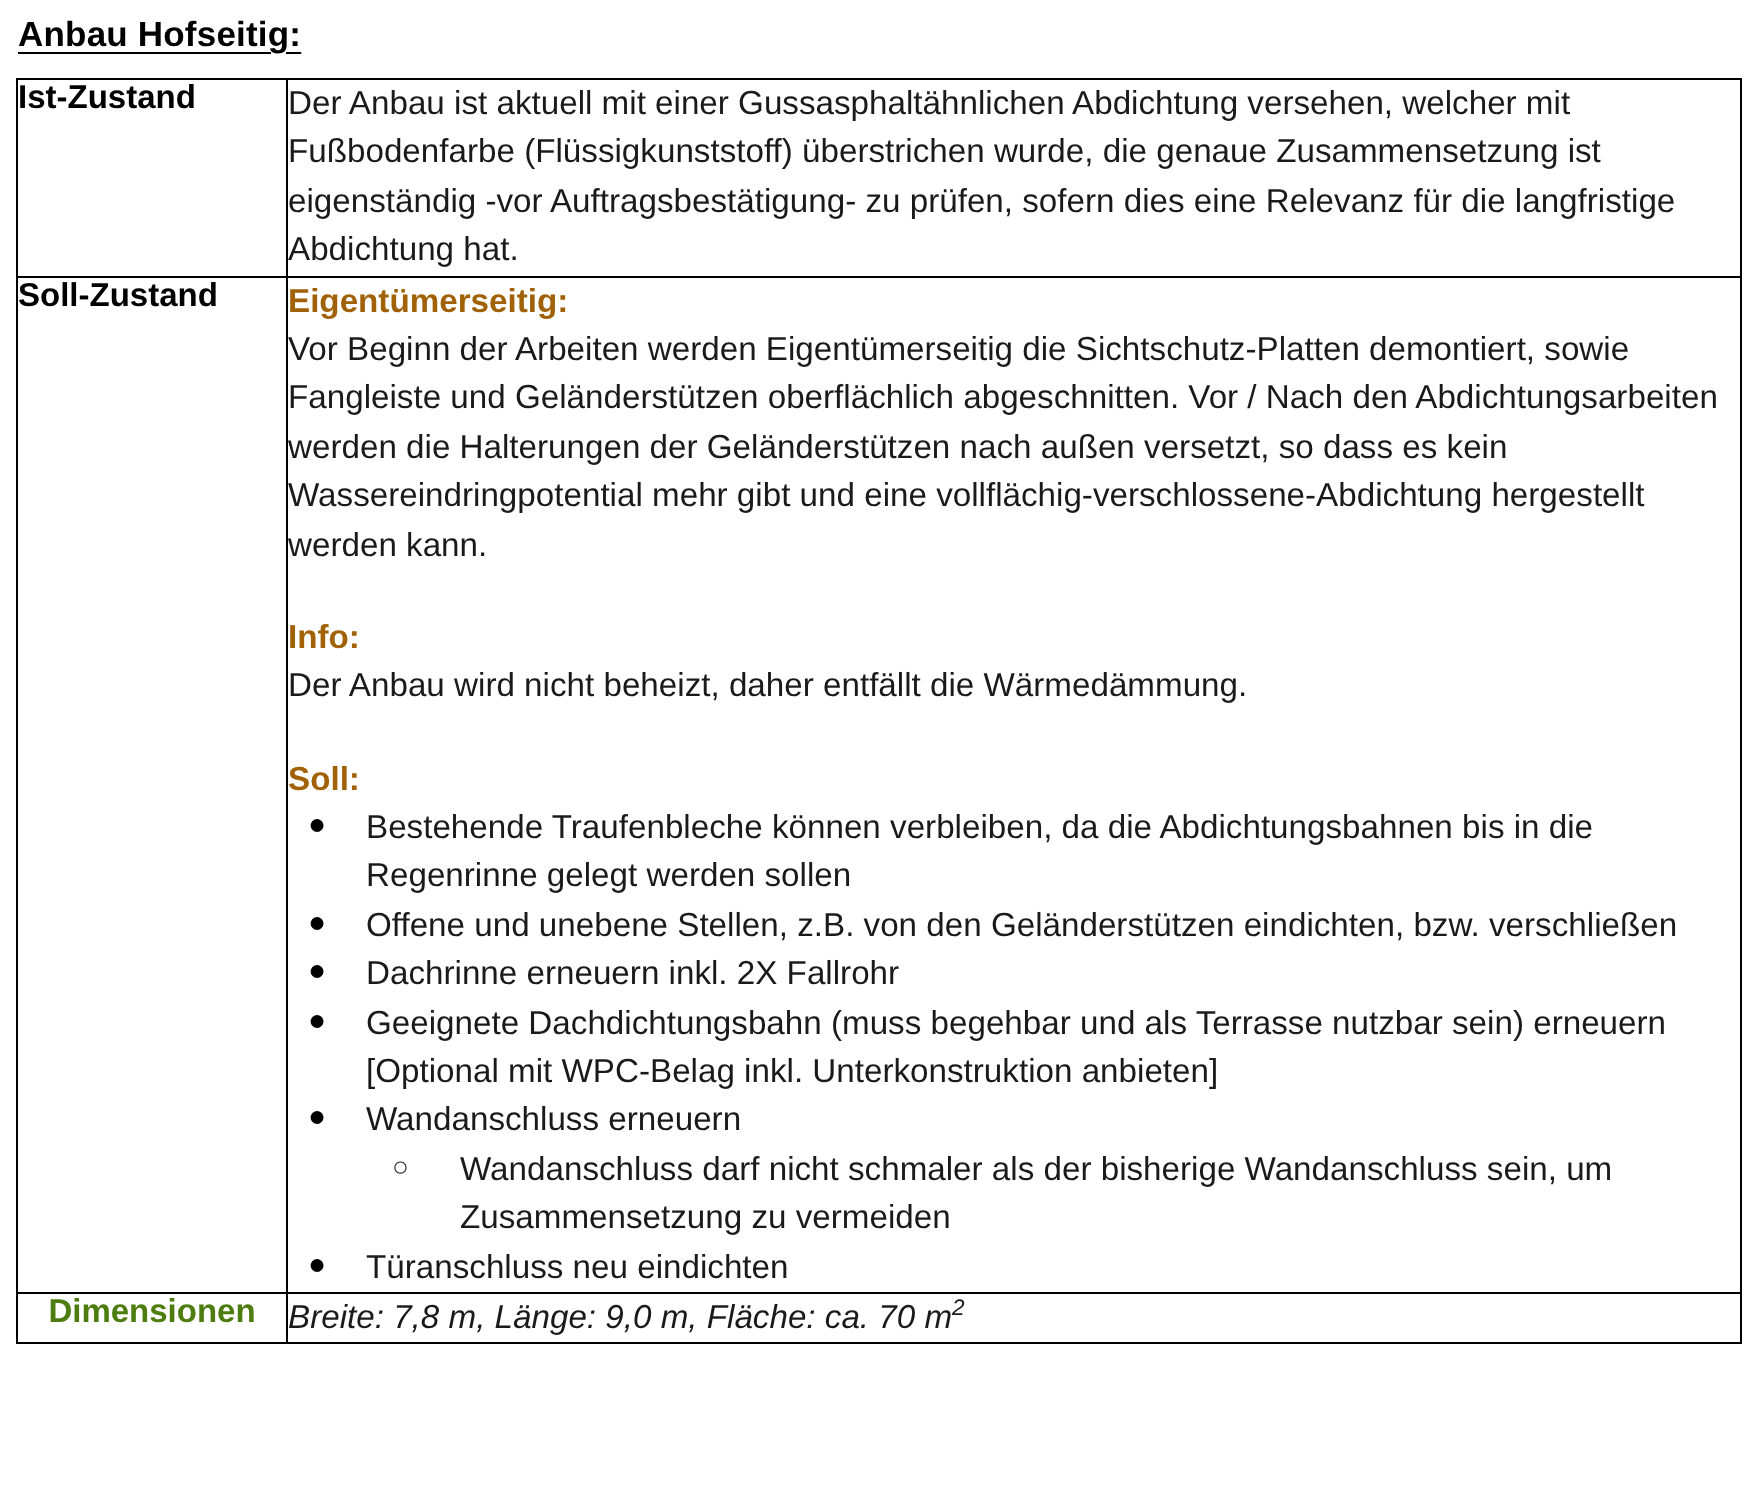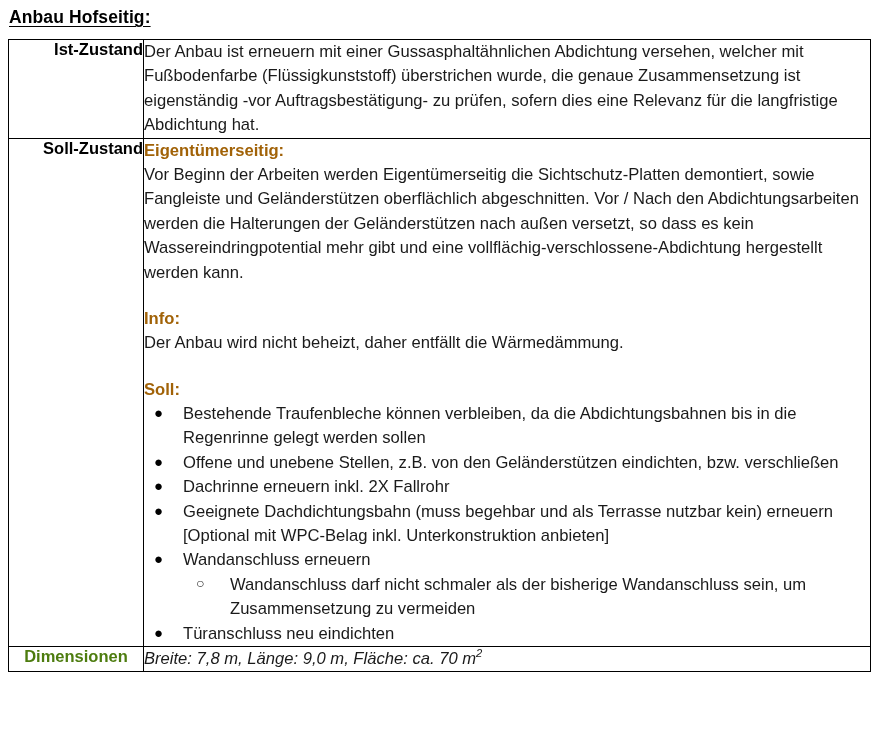--- a/index.html
+++ b/index.html
@@ -45,21 +45,21 @@
   table.spec-table td {
     border: 1.4px solid #000000;
     vertical-align: top;
     padding: 0;
   }
 
   col.label-col { width: 135px; }
   col.content-col { width: 727px; }
 
   td.row-label {
-    text-align: right;
+    text-align: left;
     vertical-align: middle;
     font-weight: bold;
     font-size: 16.5px;
     color: #000000;
     padding: 4px 6px;
   }
 
   td.row-content {
     padding: 6px 10px 8px 7px;
     font-size: 16.6px;
@@ -167,21 +167,21 @@
   <table class="spec-table">
     <colgroup>
       <col class="label-col">
       <col class="content-col">
     </colgroup>
     <tbody>
 
       <tr>
         <td class="row-label">Ist-Zustand</td>
         <td class="row-content">
-          <p class="para">Der Anbau ist erneuern mit einer Gussasphaltähnlichen Abdichtung versehen, welcher mit Fußbodenfarbe (Flüssigkunststoff) überstrichen wurde, die genaue Zusammensetzung ist eigenständig -vor Auftragsbestätigung- zu prüfen, sofern dies eine Relevanz für die langfristige Abdichtung hat.</p>
+          <p class="para">Der Anbau ist aktuell mit einer Gussasphaltähnlichen Abdichtung versehen, welcher mit Fußbodenfarbe (Flüssigkunststoff) überstrichen wurde, die genaue Zusammensetzung ist eigenständig -vor Auftragsbestätigung- zu prüfen, sofern dies eine Relevanz für die langfristige Abdichtung hat.</p>
         </td>
       </tr>
 
       <tr>
         <td class="row-label">Soll-Zustand</td>
         <td class="row-content">
 
           <p class="sub-heading">Eigentümerseitig:</p>
           <p class="para">Vor Beginn der Arbeiten werden Eigentümerseitig die Sichtschutz-Platten demontiert, sowie Fangleiste und Geländerstützen oberflächlich abgeschnitten. Vor / Nach den Abdichtungsarbeiten werden die Halterungen der Geländerstützen nach außen versetzt, so dass es kein Wassereindringpotential mehr gibt und eine vollflächig-verschlossene-Abdichtung hergestellt werden kann.</p>
 
@@ -202,21 +202,21 @@
             <li>
               <span class="marker">●</span>
               <span>Offene und unebene Stellen, z.B. von den Geländerstützen eindichten, bzw. verschließen</span>
             </li>
             <li>
               <span class="marker">●</span>
               <span>Dachrinne erneuern inkl. 2X Fallrohr</span>
             </li>
             <li>
               <span class="marker">●</span>
-              <span>Geeignete Dachdichtungsbahn (muss begehbar und als Terrasse nutzbar kein) erneuern [Optional mit WPC-Belag inkl. Unterkonstruktion anbieten]</span>
+              <span>Geeignete Dachdichtungsbahn (muss begehbar und als Terrasse nutzbar sein) erneuern [Optional mit WPC-Belag inkl. Unterkonstruktion anbieten]</span>
             </li>
             <li>
               <span class="marker">●</span>
               <span>Wandanschluss erneuern</span>
               <ul class="subbullets">
                 <li>
                   <span class="marker">○</span>
                   <span>Wandanschluss darf nicht schmaler als der bisherige Wandanschluss sein, um Zusammensetzung zu vermeiden</span>
                 </li>
               </ul>

